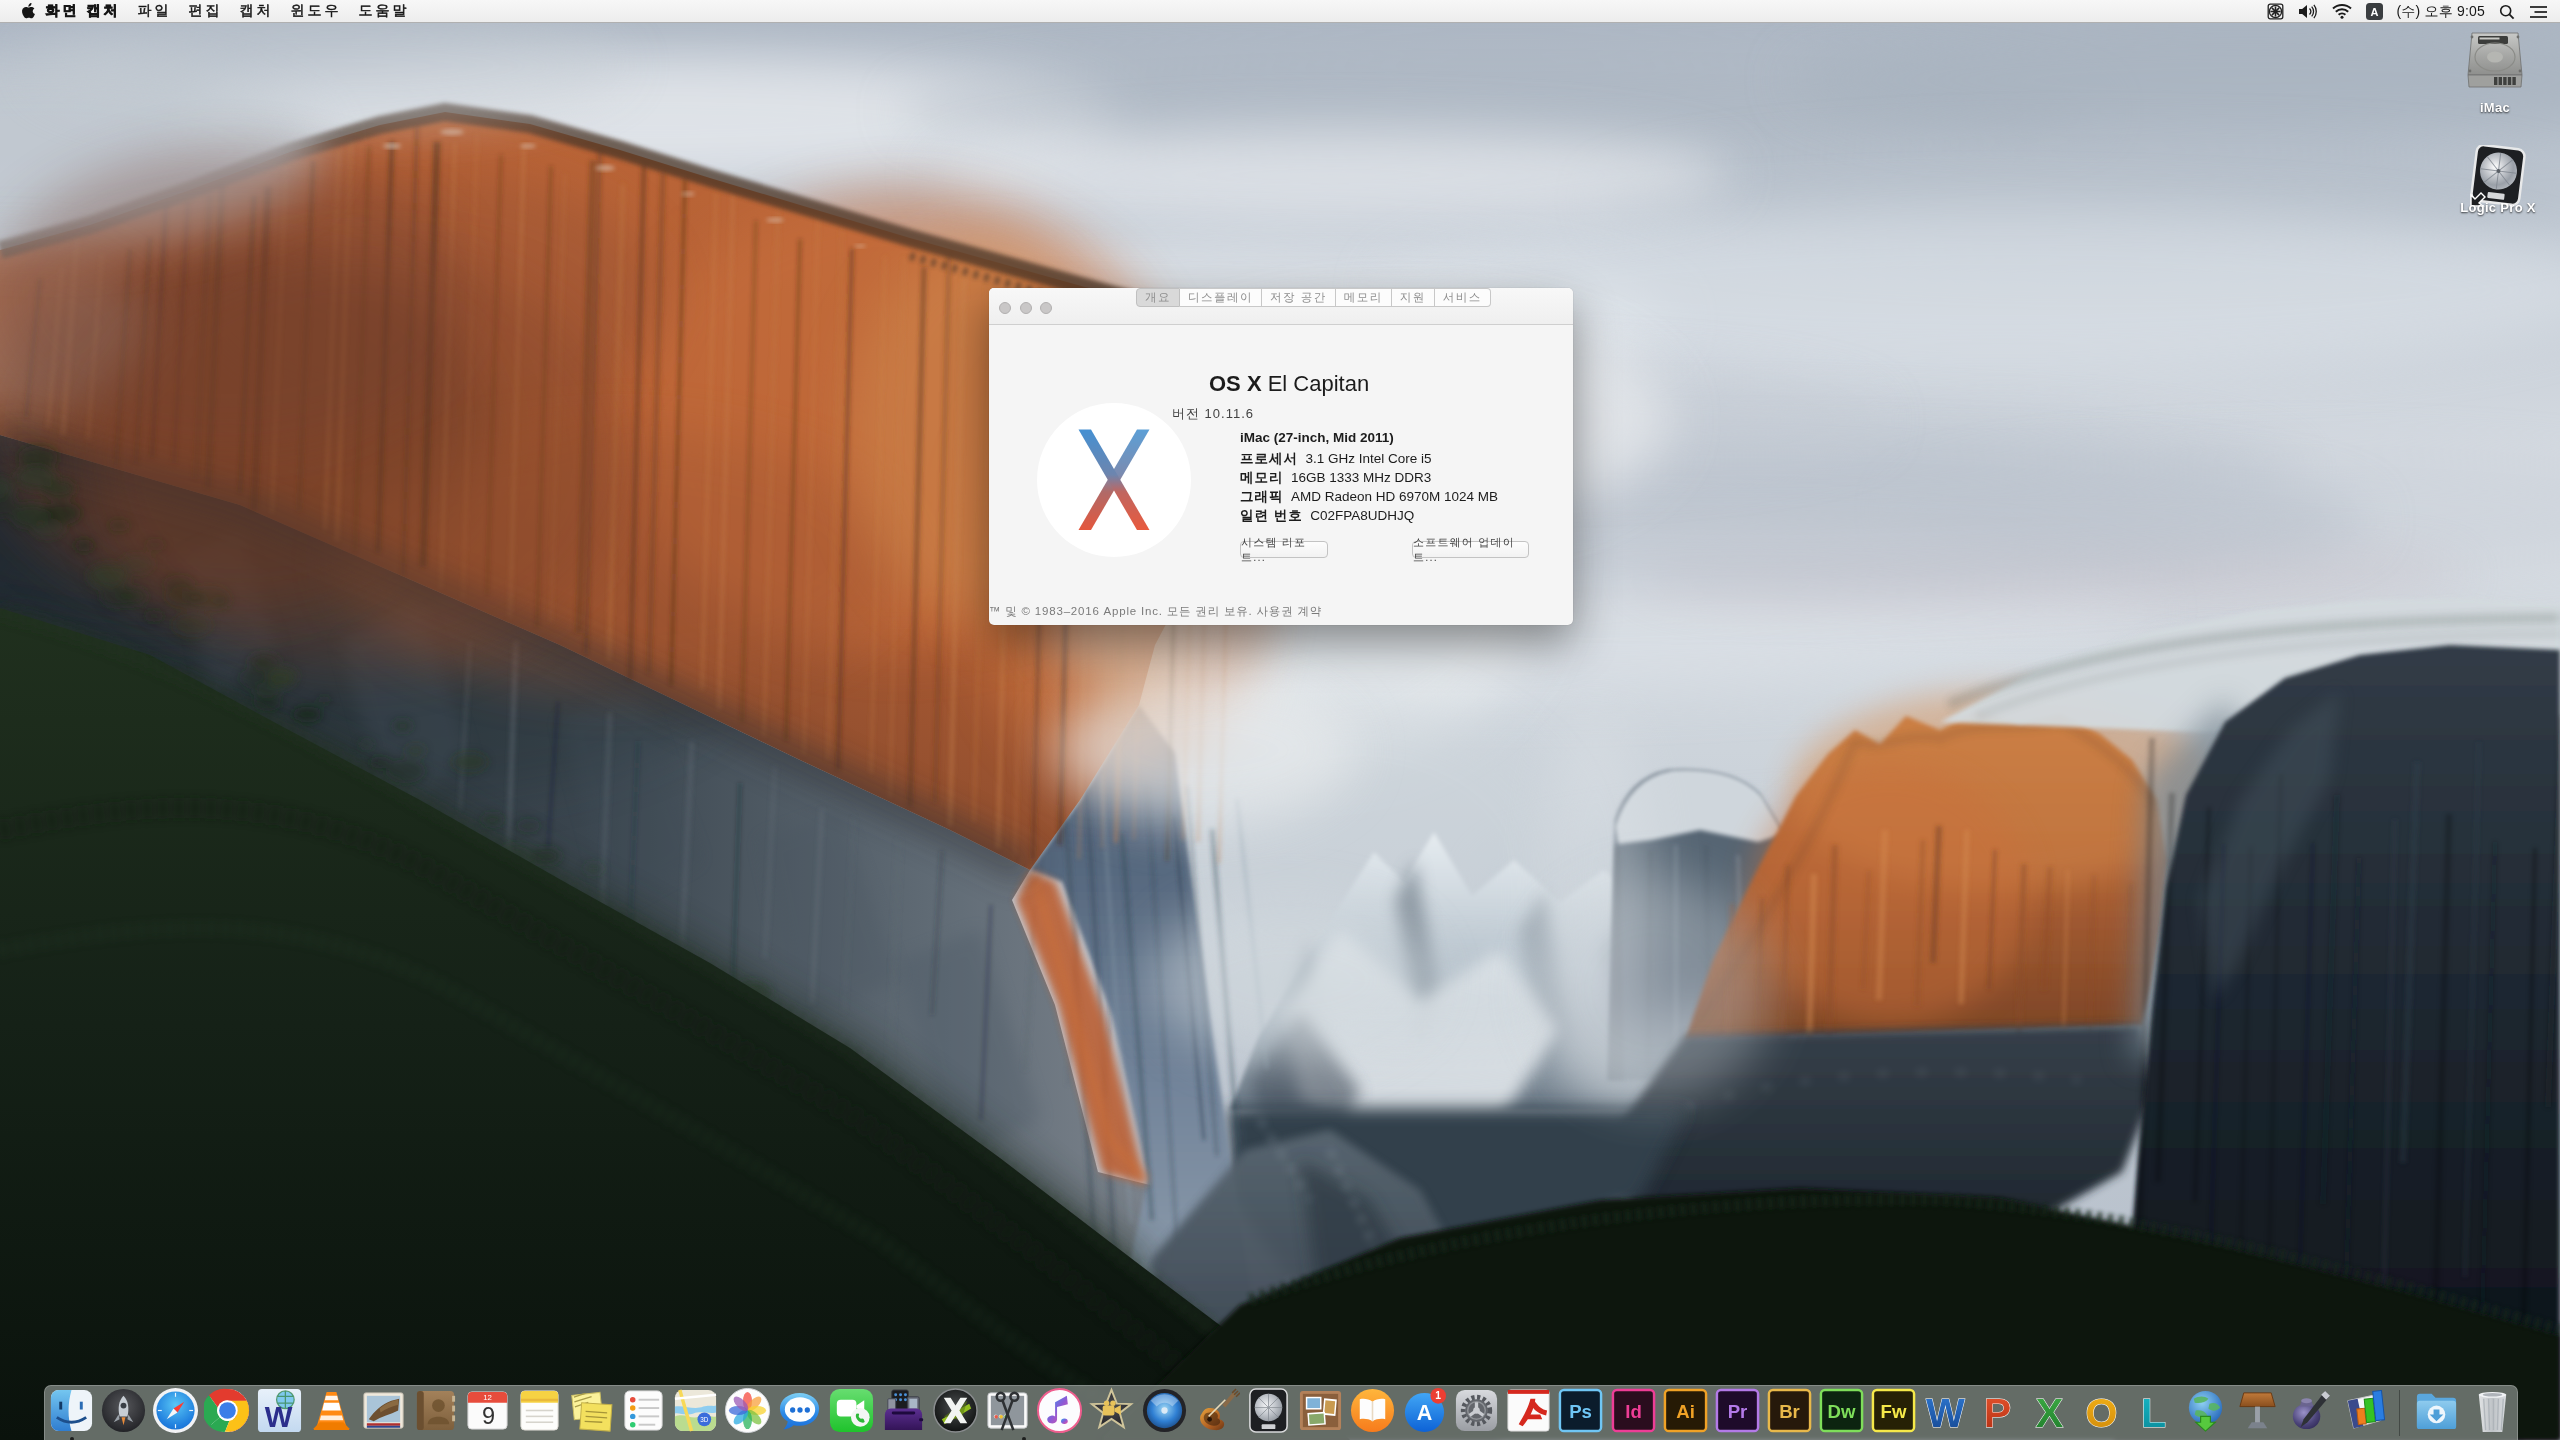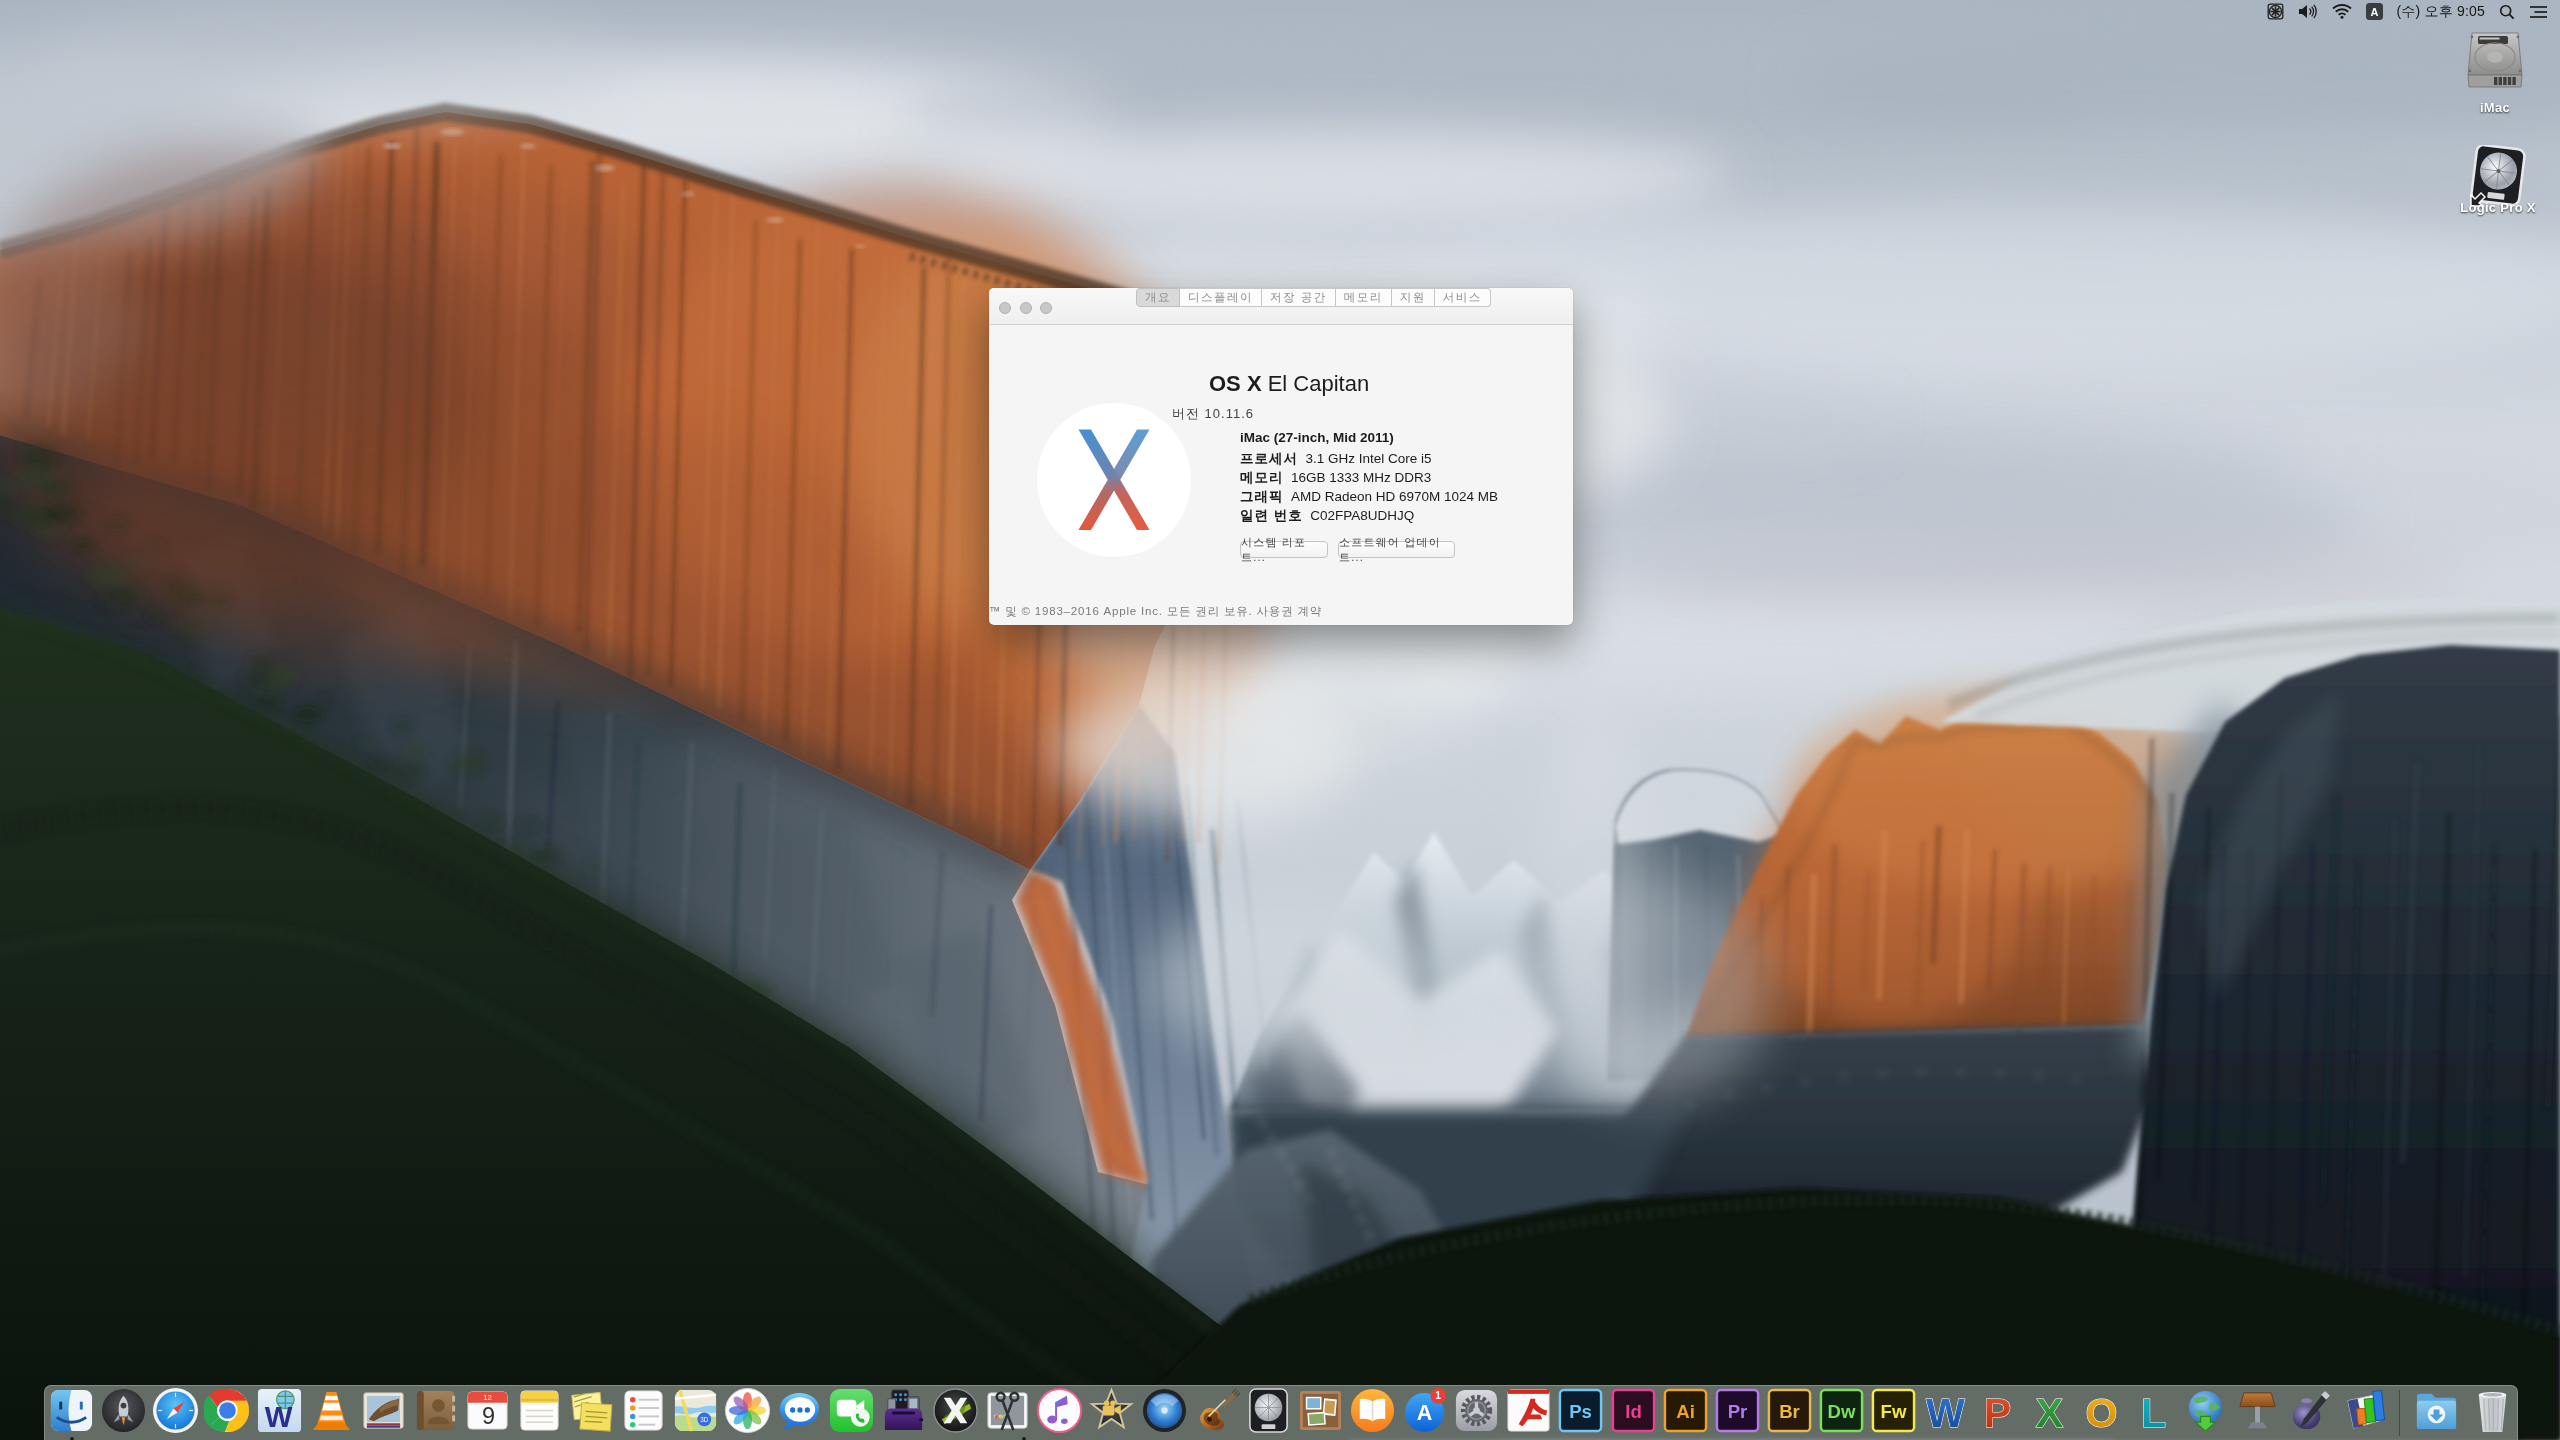--- a/index.html
+++ b/index.html
@@ -381,20 +381,31 @@
 <ellipse cx="330" cy="66" rx="300" ry="60" fill="#c6cdd4" opacity="0.45" filter="url(#b25)"></ellipse>
 <ellipse cx="10" cy="330" rx="140" ry="85" fill="#c2c7cd" opacity="0.25" filter="url(#b25)"></ellipse>
 <ellipse cx="1205" cy="750" rx="150" ry="75" fill="#e7eaec" opacity="0.7" filter="url(#b25)"></ellipse>
 <ellipse cx="1150" cy="630" rx="110" ry="55" fill="#dfe3e7" opacity="0.45" filter="url(#b25)"></ellipse>
 <ellipse cx="1290" cy="980" rx="140" ry="80" fill="#d4dbe0" opacity="0.5" filter="url(#b25)"></ellipse>
 <ellipse cx="230" cy="300" rx="240" ry="150" fill="#6e4030" opacity="0.35" filter="url(#b25)"></ellipse>
 <ellipse cx="360" cy="460" rx="270" ry="210" fill="#7a432c" opacity="0.35" filter="url(#b25)"></ellipse>
 <ellipse cx="1652" cy="990" rx="120" ry="115" fill="#ccd3d9" opacity="0.38" filter="url(#b25)"></ellipse>
 </svg>
 
+<div id="mbar">
+ <svg width="14" height="16" viewBox="0 0 14 16" style="margin-left:21px" xmlns="http://www.w3.org/2000/svg">
+        <path fill="#161616" d="M11.7 8.6c0-2 1.6-3 1.7-3.1-.9-1.4-2.4-1.6-2.9-1.6-1.2-.1-2.4.7-3 .7-.6 0-1.6-.7-2.6-.7C3.6 4 2.4 4.7 1.7 5.8.3 8 1.3 11.4 2.7 13.3c.7 1 1.5 2 2.5 2 1 0 1.4-.6 2.6-.6 1.2 0 1.6.6 2.6.6 1.1 0 1.8-1 2.4-1.9.8-1.1 1.1-2.2 1.1-2.3 0 0-2.2-.8-2.2-2.5zM9.7 2.6c.5-.7.9-1.6.8-2.6-.8 0-1.8.6-2.3 1.2-.5.6-1 1.6-.8 2.5.9.1 1.8-.4 2.3-1.1z"></path>
+      </svg>
+ <span class="mit mb" style="margin-left:10.5px">화면 캡처</span>
+ <span class="mit">파일</span>
+      <span class="mit">편집</span>
+      <span class="mit">캡처</span>
+      <span class="mit">윈도우</span>
+      <span class="mit">도움말</span>
+</div>
 <div id="mright">
  <svg width="17" height="17" viewBox="0 0 17 17" xmlns="http://www.w3.org/2000/svg">
         <g fill="none" stroke="#222" stroke-width="1.3">
           <rect x="1.2" y="1.2" width="14.6" height="14.6" rx="2"></rect>
           <circle cx="8.5" cy="8.5" r="6.1"></circle>
         </g>
         <g stroke="#222" stroke-width="1.6">
           <line x1="8.5" y1="3.4" x2="8.5" y2="13.6"></line>
           <line x1="3.4" y1="8.5" x2="13.6" y2="8.5"></line>
           <line x1="4.9" y1="4.9" x2="12.1" y2="12.1"></line>
@@ -520,21 +531,21 @@
  <path d="M41.5 26.5 L54 26.5 L112.5 127 L100 127 Z" fill="url(#xg2)"></path>
 </svg>
 <div class="winc" style="left:1209px;top:371px;font-size:22px;letter-spacing:0"><b>OS X</b> El Capitan</div>
 <div class="winc" style="left:1172px;top:405px;font-size:13px;color:#434343;letter-spacing:1px">버전 10.11.6</div>
 <div class="winc" style="left:1240px;top:430px;font-size:13.5px;font-weight:bold">iMac (27-inch, Mid 2011)</div>
 <div class="winc" style="left:1240px;top:450px;font-size:13.5px"><b style="letter-spacing:1px">프로세서</b>&nbsp;&nbsp;3.1 GHz Intel Core i5</div>
 <div class="winc" style="left:1240px;top:469px;font-size:13.5px"><b style="letter-spacing:1px">메모리</b>&nbsp;&nbsp;16GB 1333 MHz DDR3</div>
 <div class="winc" style="left:1240px;top:488px;font-size:13.5px"><b style="letter-spacing:1px">그래픽</b>&nbsp;&nbsp;AMD Radeon HD 6970M 1024 MB</div>
 <div class="winc" style="left:1240px;top:507px;font-size:13.5px"><b style="letter-spacing:1px">일련 번호</b>&nbsp;&nbsp;C02FPA8UDHJQ</div>
 <div class="btn" style="left:1240px;top:541px;width:88px">시스템 리포트...</div>
-<div class="btn" style="left:1338px;top:541px;width:117px">소프트웨어 업데이트...</div>
+<div class="btn" style="left:1412px;top:541px;width:117px">소프트웨어 업데이트...</div>
 <div class="winc" style="left:989px;top:604px;width:584px;text-align:left;font-size:11.5px;color:#7a7a7a;letter-spacing:.8px">™ 및 © 1983–2016 Apple Inc. 모든 권리 보유. 사용권 계약</div>
 <div id="dock"></div>
 <div class="di" style="left:48px">
       <svg viewBox="0 0 48 48" xmlns="http://www.w3.org/2000/svg">
         <defs>
           <linearGradient id="fnd" x1="0" y1="0" x2="0" y2="1">
             <stop offset="0" stop-color="#74c6f0"></stop>
             <stop offset="1" stop-color="#2f7dd0"></stop>
           </linearGradient>
         </defs>

